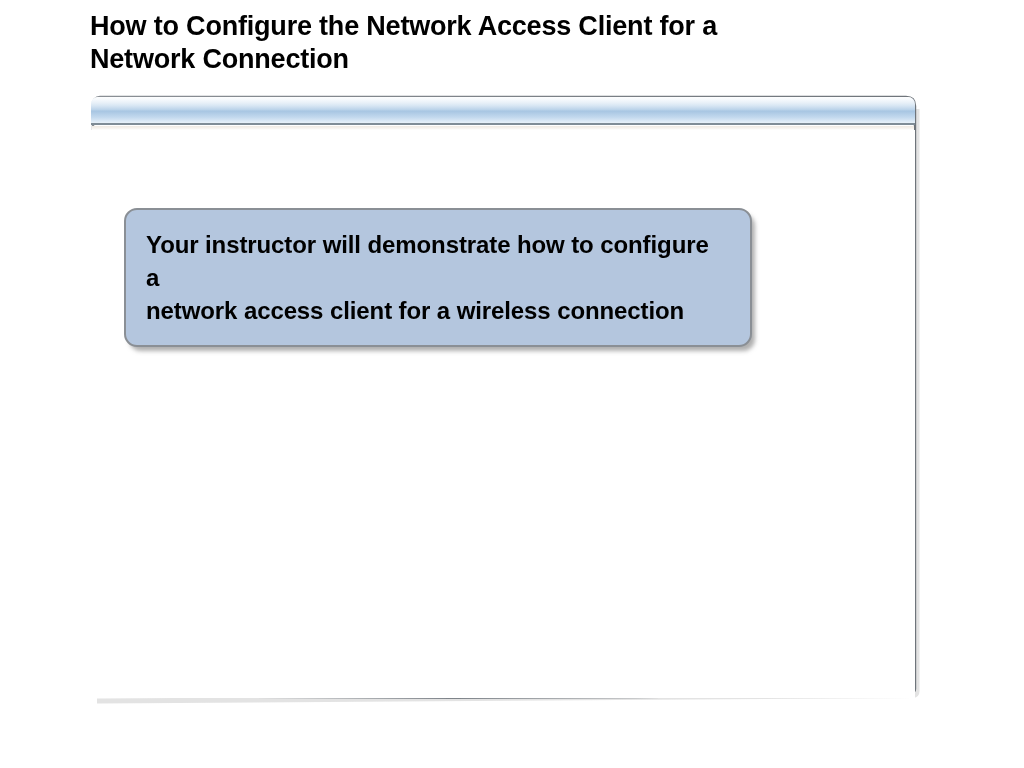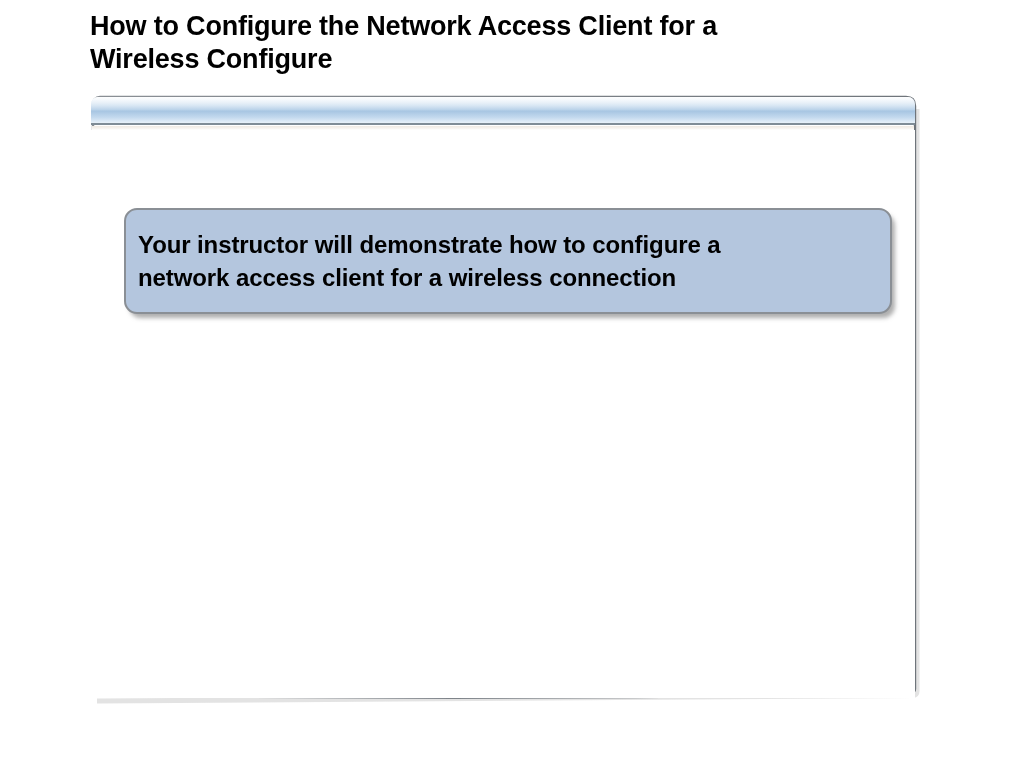--- a/index.html
+++ b/index.html
@@ -96,45 +96,45 @@
     width: 824px;
     height: 568px;
     background: #ffffff;
   }
 
   
   .callout {
     position: absolute;
     left: 33px;
     top: 78px;
-    width: 768px;
+    width: 628px;
     min-height: 96px;
     box-sizing: border-box;
     background: #b4c6de;
     border: 2px solid #8a8f95;
     border-radius: 13px;
-    padding: 18px 22px 18px 12px;
+    padding: 18px 22px 18px 20px;
     box-shadow: 4px 5px 4px -1px rgba(110, 110, 110, 0.55);
   }
 
   .callout-text {
     font-size: 24px;
     font-weight: bold;
     line-height: 1.38;
     color: #000000;
     letter-spacing: -0.1px;
     white-space: pre-line;
     margin: 0;
   }
 </style>
 </head>
 <body>
 
 <div class="slide-title">How to Configure the Network Access Client for a
-Wireless Configure</div>
+Network Connection</div>
 
 <div class="frame">
 
   <svg class="frame-svg" viewBox="0 0 830 607" preserveAspectRatio="none">
     <defs>
       <linearGradient id="edgeShade" x1="0" y1="0" x2="1" y2="0">
         <stop offset="0%" stop-color="#8a8f95"></stop>
         <stop offset="100%" stop-color="#6f757b"></stop>
       </linearGradient>
     </defs>

